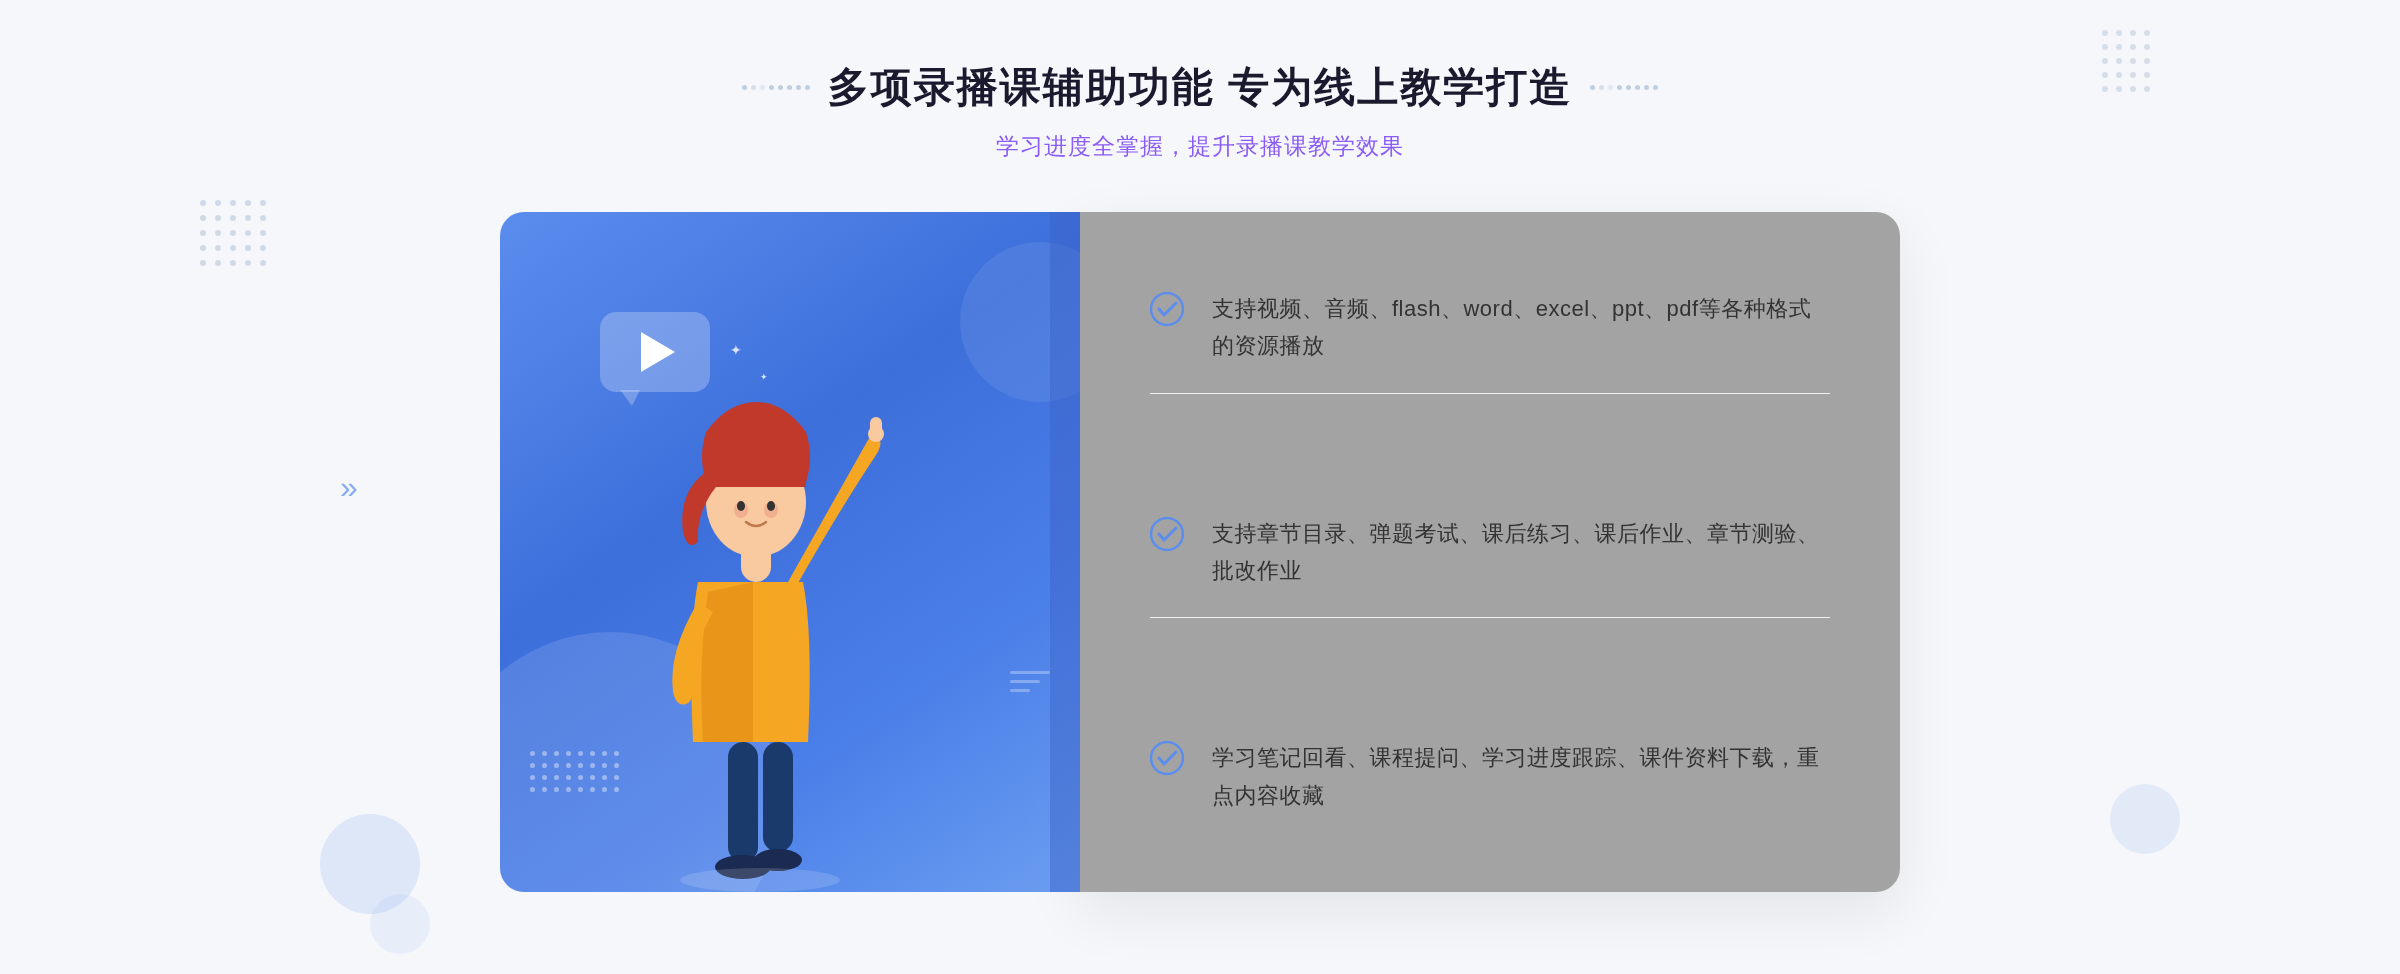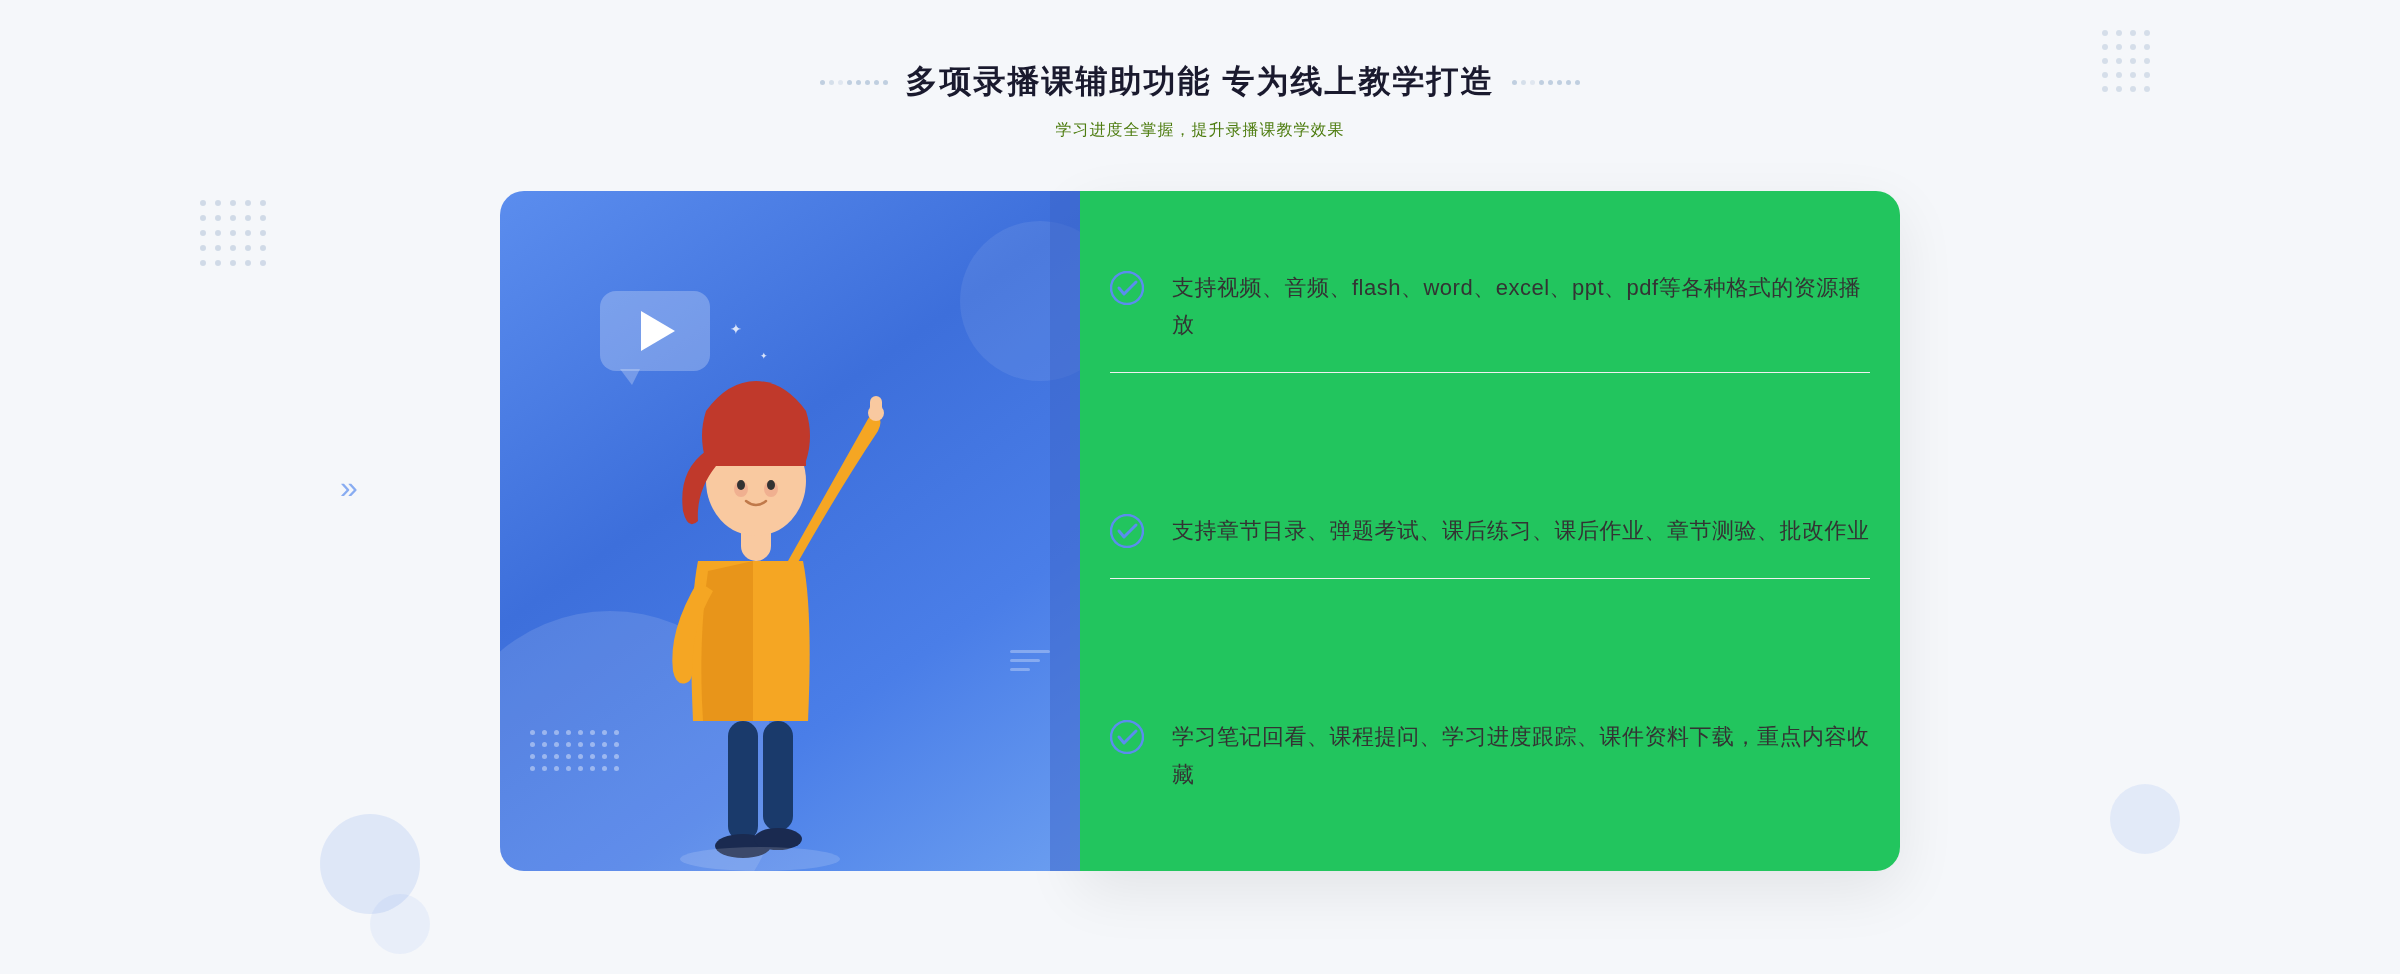--- a/index.html
+++ b/index.html
@@ -47,29 +47,29 @@
     .decorative-dots-h span {
       width: 5px;
       height: 5px;
       border-radius: 50%;
       background: #c0cfe0;
     }
     .decorative-dots-h span:nth-child(2) { opacity: 0.6; }
     .decorative-dots-h span:nth-child(3) { opacity: 0.4; }
 
     .header-title {
-      font-size: 32px;
+      font-size: 41px;
       font-weight: 700;
       color: #1a1a2e;
       letter-spacing: 2px;
     }
 
     .header-subtitle {
-      font-size: 16px;
-      color: #4d7c0f;
+      font-size: 23px;
+      color: #8b5cf6;
       letter-spacing: 1px;
     }
 
     
     .main-content {
       display: flex;
       align-items: center;
       justify-content: center;
       width: 100%;
       max-width: 1600px;
@@ -185,23 +185,23 @@
       width: 5px;
       height: 5px;
       border-radius: 50%;
       background: white;
     }
 
     
     .info-panel {
       width: 820px;
       min-height: 680px;
-      background: #22c55e;
+      background: #a3a3a3;
       border-radius: 0 24px 24px 0;
-      padding: 50px 30px;
+      padding: 50px 70px;
       display: flex;
       flex-direction: column;
       justify-content: space-between;
       box-shadow: 0 20px 60px rgba(0,0,0,0.08);
       flex-shrink: 0;
     }
 
     .feature-item {
       display: flex;
       align-items: flex-start;

